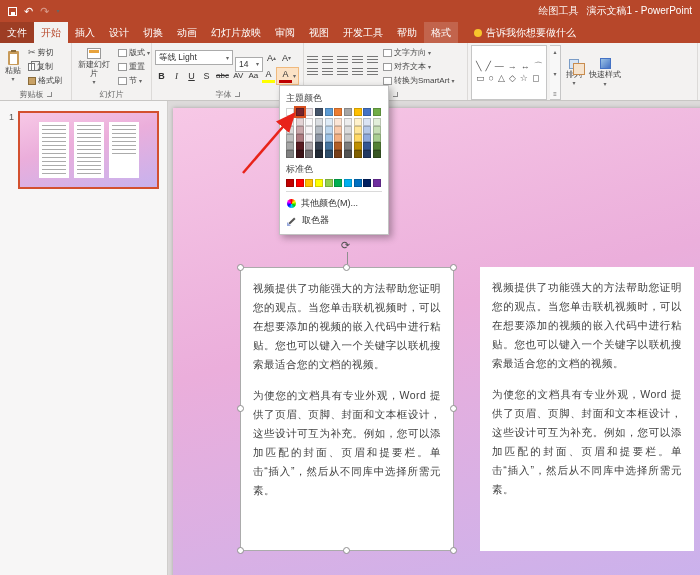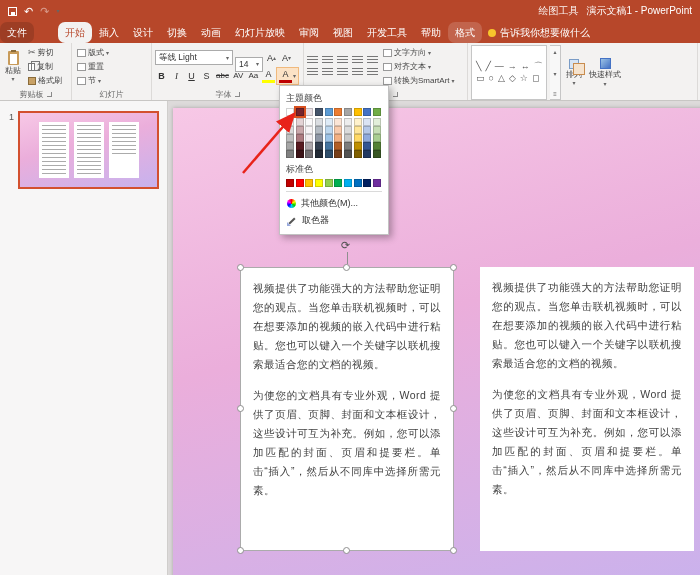--- a/index.html
+++ b/index.html
@@ -13,25 +13,25 @@
   .qicon{font-size:11px;line-height:1;}
   .qicon.disabled{opacity:.45;}
   .save-ico{width:9px;height:9px;border:1px solid #fff;position:relative;display:inline-block;}
   .save-ico:before{content:"";position:absolute;left:2px;bottom:0;width:4px;height:3px;background:#fff;}
   .tb-spacer{flex:1;}
   .tb-context{font-size:10px;opacity:.95;}
   .tb-title{font-size:10px;white-space:nowrap;}
 
   
   .tabsrow{height:21px;background:var(--red);display:flex;align-items:stretch;overflow:hidden;}
-  .tab{display:flex;align-items:center;padding:0 7px;color:#fff;font-size:10px;white-space:nowrap;border-radius:7px;}
+  .tab{display:flex;align-items:center;padding:0 7px;color:#fff;font-size:10px;white-space:nowrap;}
   .tab.file{background:rgba(0,0,0,.14);}
-  .tab.active{background:var(--ribbon-bg);color:var(--red);margin-left:24px;}
+  .tab.active{background:var(--ribbon-bg);color:var(--red);}
   .tab.ctx{background:rgba(255,255,255,.16);}
-  .tellme{display:flex;align-items:center;gap:4px;color:#fff;font-size:10px;padding:0 6px;white-space:nowrap;}
+  .tellme{display:flex;align-items:center;gap:4px;color:#fff;font-size:10px;padding:0 6px;white-space:nowrap;margin-left:10px;}
   .bulb{width:8px;height:8px;border-radius:50%;background:#F7C52C;display:inline-block;flex:none;}
 
   
   .ribbon{height:58px;background:var(--ribbon-bg);border-bottom:1px solid #C8C6C4;display:flex;}
   .group{border-right:1px solid #DCDAD8;display:flex;flex-direction:column;padding:2px 3px 0;flex:none;}
   .g-clip{width:72px;} .g-slides{width:80px;} .g-font{width:152px;} .g-para{width:164px;} .g-draw{width:230px;}
   .gbody{flex:1;display:flex;gap:3px;align-items:stretch;min-height:0;}
   .glabel{height:12px;font-size:8px;color:#6a6a6a;display:flex;align-items:center;justify-content:center;gap:3px;}
   .launcher{width:5px;height:5px;border-right:1px solid #8a8a8a;border-bottom:1px solid #8a8a8a;display:inline-block;}
   .bigbtn{display:flex;flex-direction:column;align-items:center;justify-content:center;font-size:8px;gap:1px;padding:1px 2px;text-align:center;line-height:1.15;color:#444;}
@@ -166,20 +166,25 @@
       </div>
     </div>
     <div class="glabel">
       <span>剪贴板</span>
       <span class="launcher"></span>
     </div>
   </div>
 
   <div class="group g-slides">
     <div class="gbody">
+      <div class="bigbtn">
+        <span class="nslide"></span>
+        <span style="width:34px;">新建幻灯片</span>
+        <span class="caret">▾</span>
+      </div>
       <div class="minicol">
         <div class="minibtn">
           <span class="mini-ico"></span>
           <span>版式</span>
           <span class="caret">▾</span>
         </div>
         <div class="minibtn">
           <span class="mini-ico"></span>
           <span>重置</span>
         </div>

